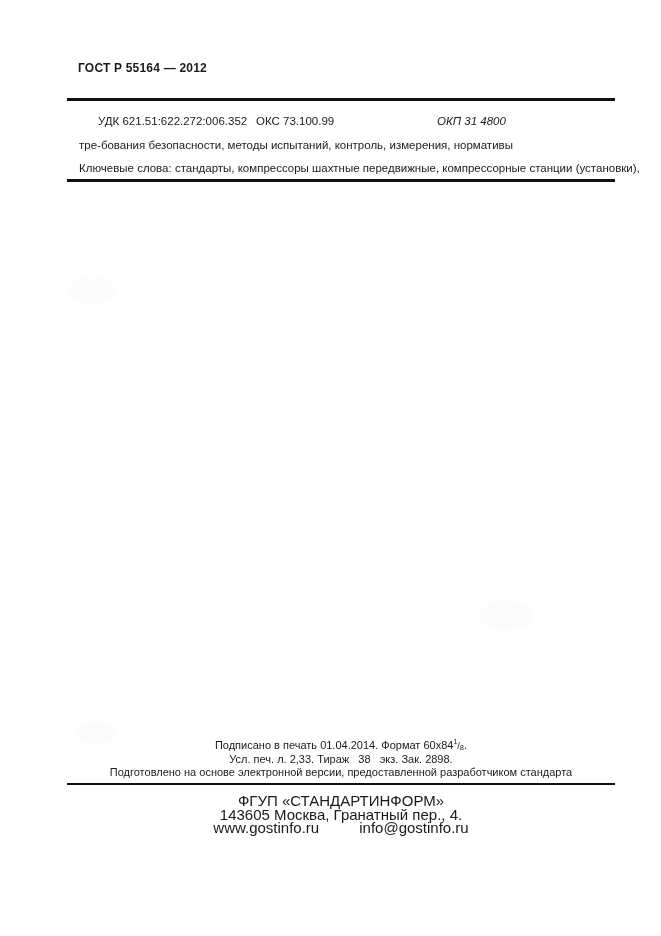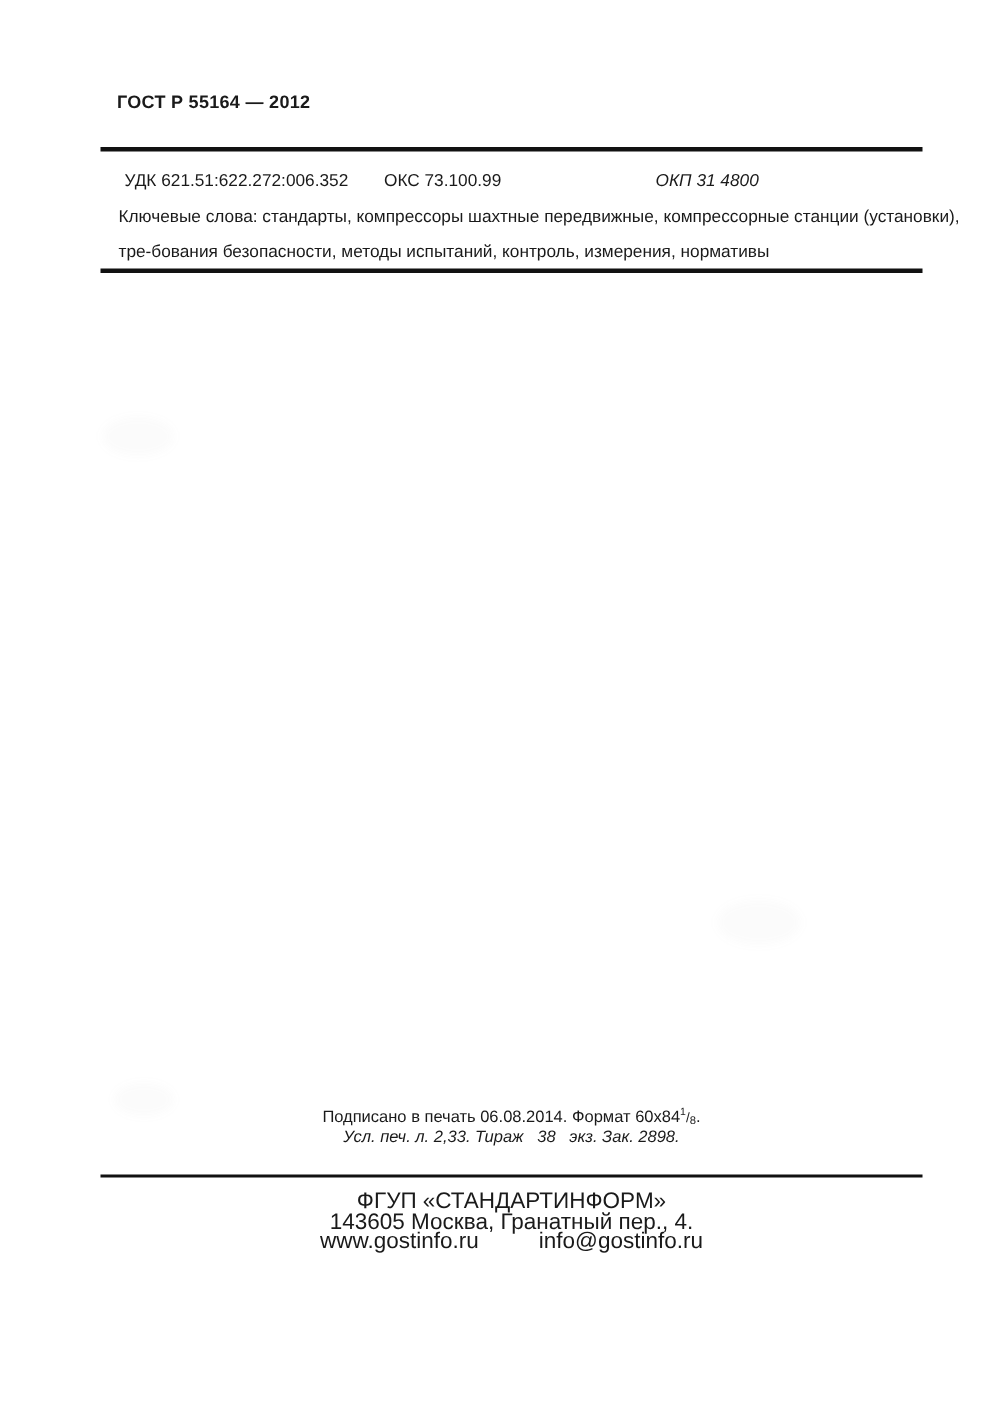--- a/index.html
+++ b/index.html
@@ -37,21 +37,21 @@
 
   .class-row {
     position: absolute;
     top: 115px;
     left: 0;
     width: 661px;
     height: 14px;
     font-size: 11.5px;
   }
   .class-row .code { position: absolute; white-space: nowrap; }
-  .code-udk { left: 83px; }
+  .code-udk { left: 98px; }
   .code-oks { left: 256px; }
   .code-okp { left: 437px; font-style: italic; }
 
   .keywords {
     position: absolute;
     left: 79px;
     top: 134px;
     width: 540px;
     font-size: 11.5px;
     line-height: 23px;
@@ -60,21 +60,21 @@
 
   .imprint {
     position: absolute;
     left: 67px;
     top: 739px;
     width: 548px;
     text-align: center;
     font-size: 11px;
     line-height: 12.9px;
   }
-  .imprint .pre { white-space: pre; font-style: italic; }
+  .imprint .pre { white-space: pre; }
   .imprint sup {
     font-size: 7px;
     position: relative;
     top: 0;
     vertical-align: super;
     line-height: 0;
   }
   .imprint sub {
     font-size: 7.5px;
     vertical-align: baseline;
@@ -118,35 +118,36 @@
 
   <div class="rule rule-top"></div>
 
   <div class="class-row">
     <span class="code code-udk">УДК 621.51:622.272:006.352</span>
     <span class="code code-oks">ОКС 73.100.99</span>
     <span class="code code-okp">ОКП 31 4800</span>
   </div>
 
   <div class="keywords">
+    <div>тре-бования безопасности, методы испытаний, контроль, измерения, нормативы</div>
     <div>Ключевые слова: стандарты, компрессоры шахтные передвижные, компрессорные станции (установки),</div>
-    <div>тре-бования безопасности, методы испытаний, контроль, измерения, нормативы</div>
   </div>
 
   <div class="rule rule-keywords"></div>
 
   <div class="smudge smudge-1"></div>
   <div class="smudge smudge-2"></div>
   <div class="smudge smudge-3"></div>
 
   <div class="imprint">
     <div>
-      <span>Подписано в печать 06.08.2014. Формат 60х84</span><sup>1</sup><span class="frac-slash">/</span><sub>8</sub><span>.</span>
+      <span>Подписано в печать 01.04.2014. Формат 60х84</span><sup>1</sup><span class="frac-slash">/</span><sub>8</sub><span>.</span>
     </div>
     <div class="pre">Усл. печ. л. 2,33. Тираж   38   экз. Зак. 2898.</div>
+    <div>Подготовлено на основе электронной версии, предоставленной разработчиком стандарта</div>
   </div>
 
   <div class="rule rule-imprint"></div>
 
   <div class="publisher">
     <div>ФГУП «СТАНДАРТИНФОРМ»</div>
     <div>143605 Москва, Гранатный пер., 4.</div>
     <div class="contacts">
       <span>www.gostinfo.ru</span>
       <span>info@gostinfo.ru</span>

